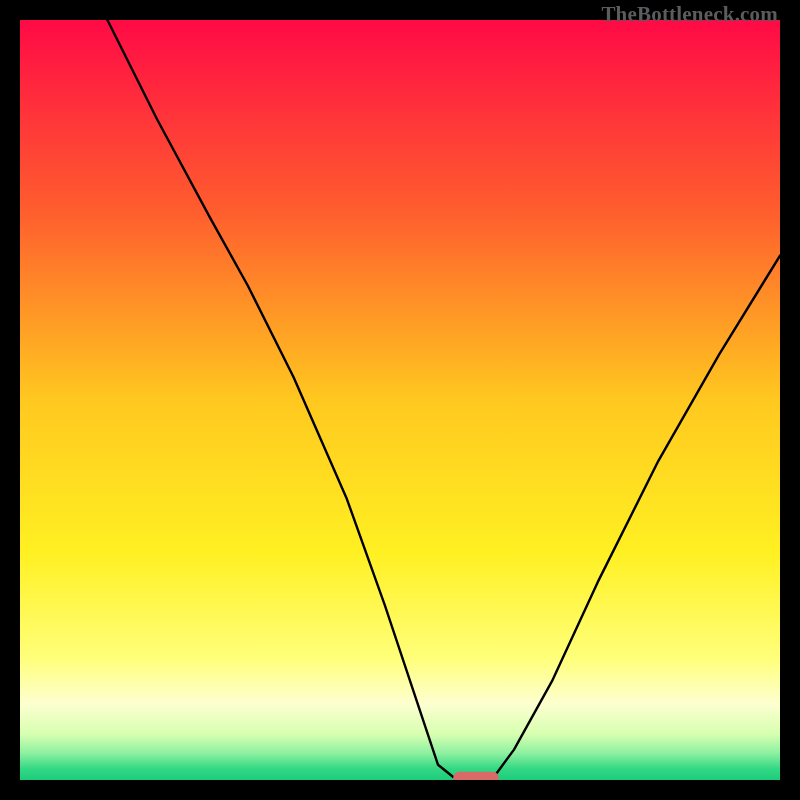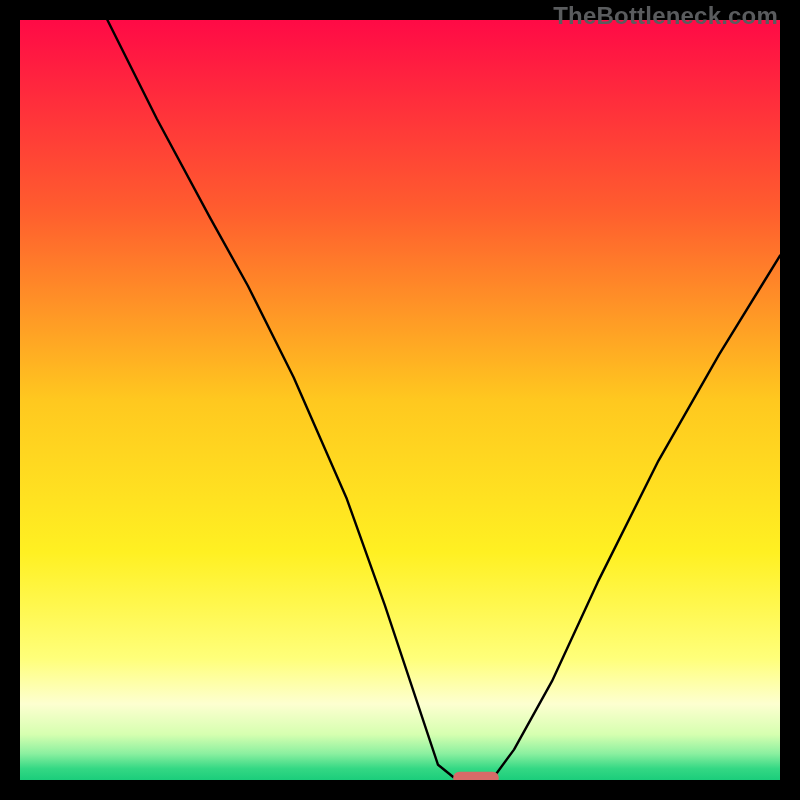--- a/index.html
+++ b/index.html
@@ -20,23 +20,23 @@
     position: absolute;
     left: 20px;
     top: 20px;
     width: 760px;
     height: 760px;
   }
   .watermark {
     position: absolute;
     top: 2px;
     right: 22px;
-    font-family: Liberation Sans, sans-serif;
+    font-family: Liberation Serif, serif;
     font-weight: 700;
-    font-size: 24px;
+    font-size: 21px;
     color: #5a5c5e;
     letter-spacing: 0.2px;
   }
 </style>
 </head>
 <body>
 
 <div class="frame">
 
   <div class="plot-area">

